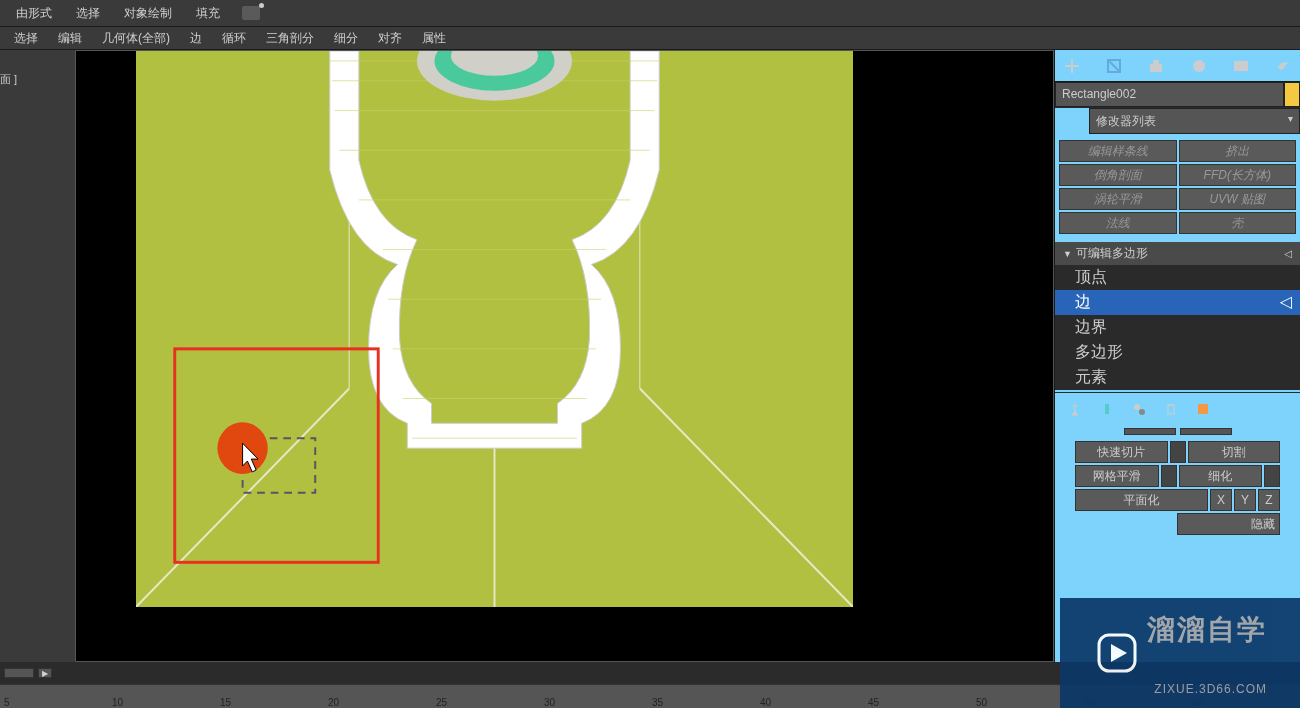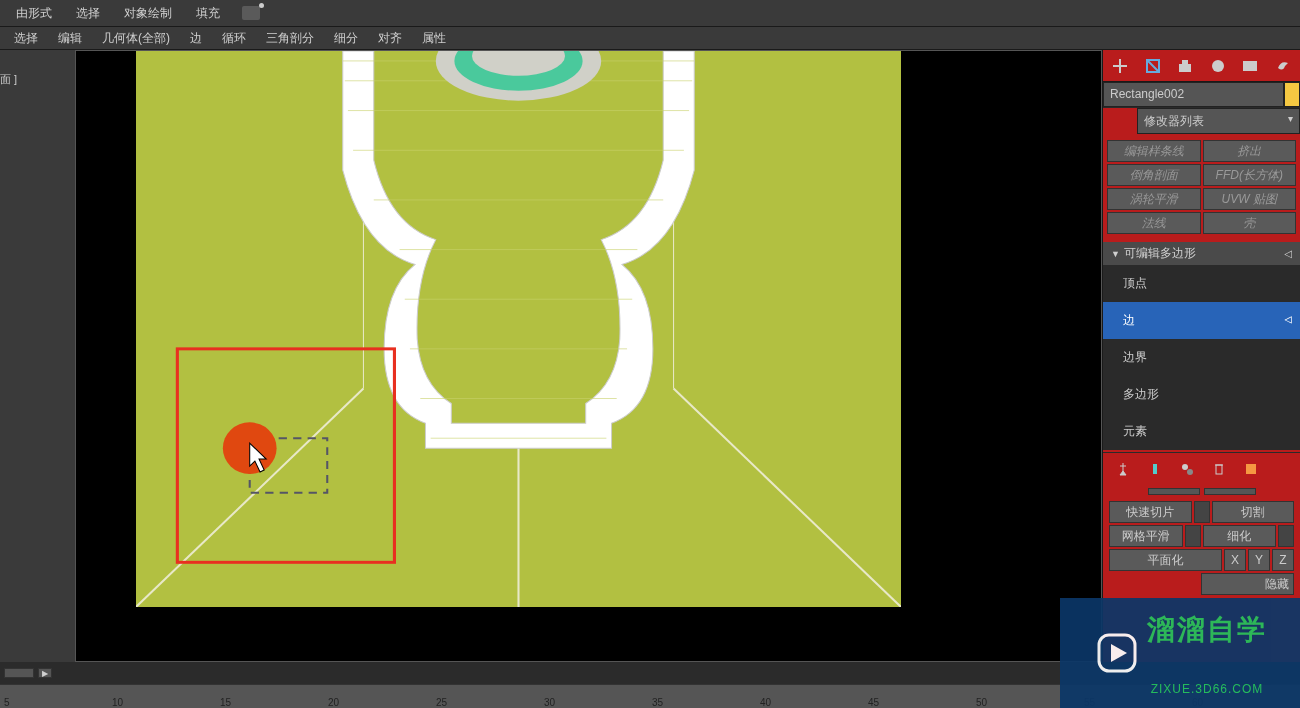--- a/index.html
+++ b/index.html
@@ -83,22 +83,22 @@
       bottom: 54px;
       background: #b4c03e;
       overflow: hidden;
     }
     .viewport-inner svg {
       width: 100%;
       height: 100%;
       display: block;
     }
     .right-panel {
-      width: 198px;
-      background: #b91c1c;
+      width: 246px;
+      background: #7dd3fc;
       display: flex;
       flex-direction: column;
       border-left: 1px solid #1a1a1a;
     }
     .tab-icons {
       height: 32px;
       display: flex;
       align-items: center;
       justify-content: space-between;
       padding: 0 6px;
@@ -175,24 +175,23 @@
     }
     .stack-header .arrow {
       margin-right: 4px;
       font-size: 9px;
     }
     .stack-header .bulb {
       margin-left: auto;
       font-size: 10px;
     }
     .stack-item {
-      padding: 10px 20px;
-      font-size: 12px;
-      color: #ccc;
-      font-family: Liberation Mono, monospace;
+      padding: 2px 20px;
+      font-size: 16px;
+      color: #ccc;
     }
     .stack-item.selected {
       background: #2864b8;
       color: #fff;
       display: flex;
       justify-content: space-between;
       padding-right: 8px;
     }
     .tool-row {
       display: flex;
@@ -220,21 +219,21 @@
     .rollout-sep::before,
     .rollout-sep::after {
       content: '';
       width: 50px;
       height: 5px;
       background: #555;
       border: 1px solid #333;
       margin: 0 2px;
     }
     .action-rows {
-      padding: 4px 6px;
+      padding: 4px 20px;
     }
     .action-row {
       display: flex;
       gap: 2px;
       margin-bottom: 2px;
     }
     .action-row .abtn {
       flex: 1;
       height: 22px;
       background: #5a5a5a;
@@ -314,24 +313,24 @@
       justify-content: center;
       gap: 6px;
     }
     .watermark .logo {
       width: 48px; height: 48px;
       display: flex;
       align-items: center;
       justify-content: center;
     }
     .watermark .txt {
-      color: #22c55e;
+      color: #a3a3a3;
       display: flex;
       flex-direction: column;
-      align-items: center;
+      align-items: flex-end;
       gap: 33px;
     }
     .watermark .big {
       font-size: 28px;
       font-weight: bold;
       letter-spacing: 2px;
     }
     .watermark .small {
       font-size: 12px;
       letter-spacing: 1px;

